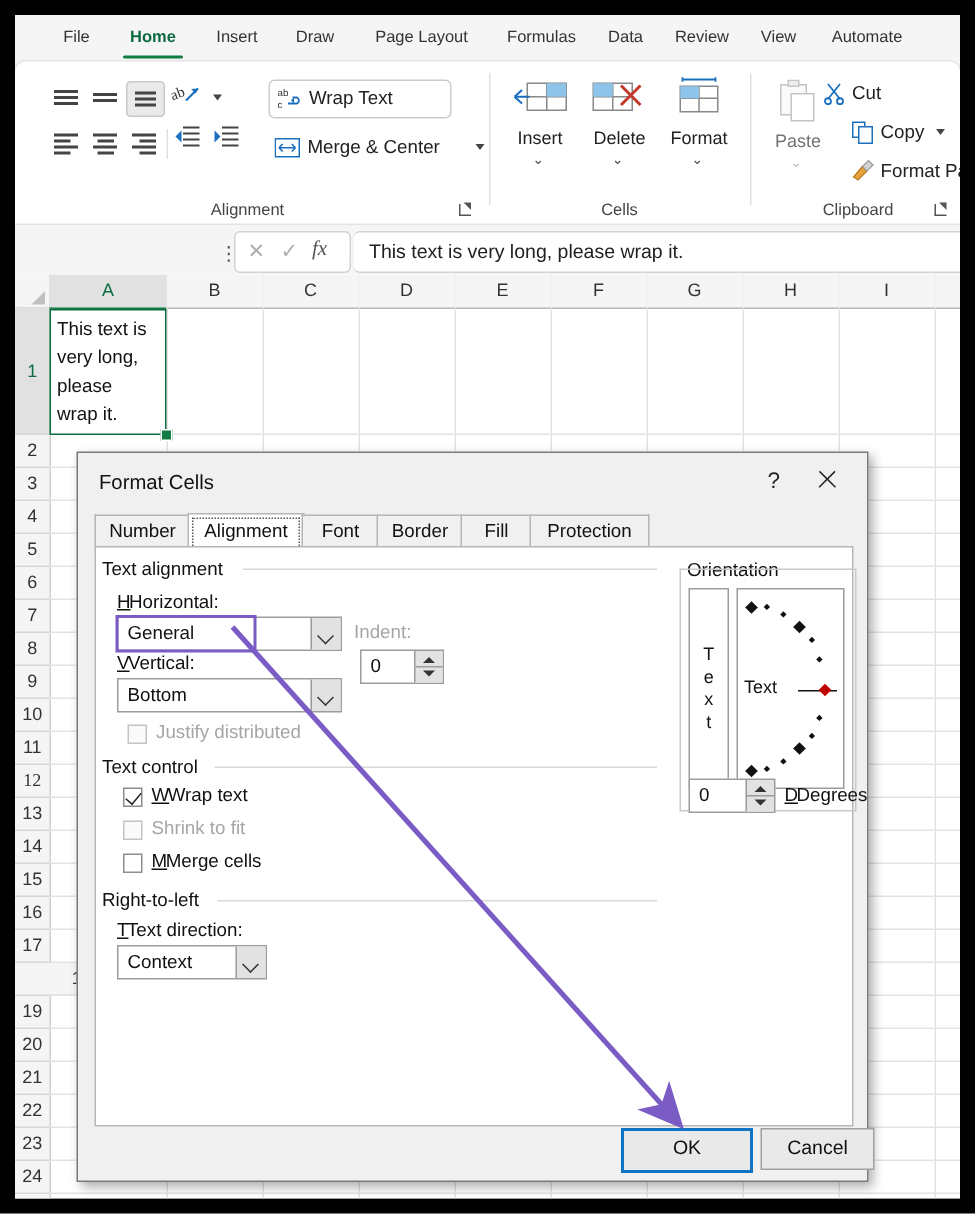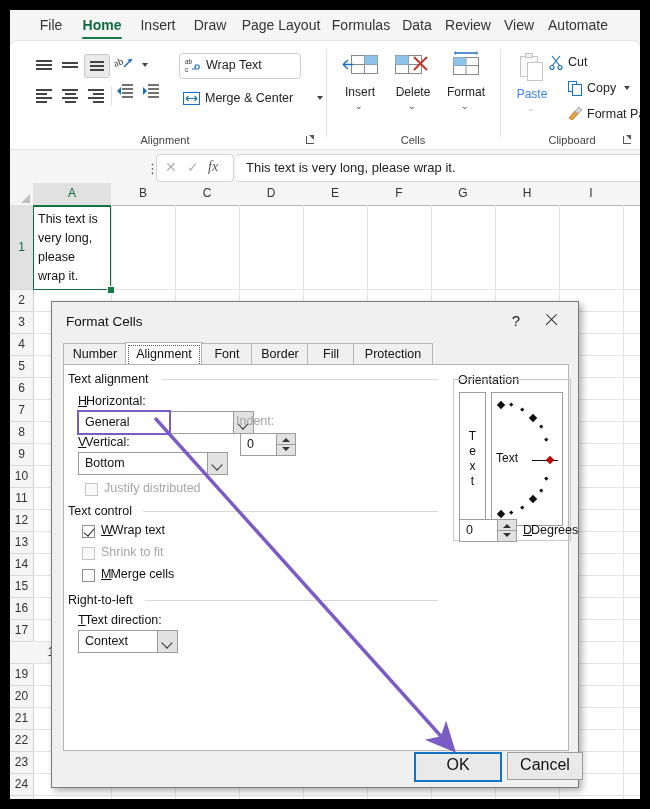--- a/index.html
+++ b/index.html
@@ -16,21 +16,21 @@
     background:#f5f5f5;overflow:hidden;
   }
 
   
   .tabbar{
     position:absolute;left:0;top:0;width:630px;height:32px;
     background:#f5f5f5;
   }
   .tab{
     position:absolute;top:3px;height:26px;line-height:24px;
-    font-size:14px;color:#333;text-align:center;cursor:default;
+    font-size:11px;color:#333;text-align:center;cursor:default;
     white-space:nowrap;
   }
   .tab.active{color:#0e6b41;font-weight:bold;}
   .tab.active:after{
     content:"";position:absolute;left:6px;right:6px;bottom:0;height:2.5px;
     background:#107c41;border-radius:2px;
   }
 
   
   .ribbon{
@@ -214,21 +214,21 @@
   
   .hl-rect{
     position:absolute;left:67px;top:400px;width:94px;height:25px;
     border:2.4px solid #7b5bc4;box-sizing:border-box;
   }
   svg.anno{position:absolute;left:0;top:0;width:650px;height:809px;pointer-events:none;}
 
   
   .dbtn{
     position:absolute;height:26px;line-height:24px;text-align:center;
-    background:#e9e9e9;border:1px solid #a0a0a0;font-size:16px;color:#111;cursor:default;
+    background:#e9e9e9;border:1px solid #a0a0a0;font-size:13px;color:#111;cursor:default;
   }
   .dbtn.focus{border:2px solid #1173c4;line-height:22px;}
 </style>
 </head>
 <body>
 
 <div class="app">
 
   <div class="tabbar">
     <div class="tab" style="left:22px;width:38px;"><span>File</span></div>
@@ -367,21 +367,21 @@
     </div>
     <div class="grp-label" style="left:325px;width:156px;">Cells</div>
     <div class="grp-sep" style="left:490px;"></div>
 
     <div class="bigbtn" style="left:497px;top:12px;">
       <svg style="position:absolute;left:10px;top:0;" width="30" height="30" viewBox="0 0 30 30">
         <rect x="3.5" y="3.5" width="17" height="20" fill="#fafafa" stroke="#c4c4c4"></rect>
         <rect x="8.5" y="0.5" width="7" height="4" fill="#eee" stroke="#c4c4c4"></rect>
         <rect x="10.5" y="9.5" width="15" height="18" fill="#fff" stroke="#c4c4c4"></rect>
       </svg>
-      <span class="cap" style="color:#3b82f6;">Paste</span>
+      <span class="cap" style="color:#737373;">Paste</span>
       <span class="chev" style="position:absolute;left:20px;top:50px;color:#bbb;">⌄</span>
     </div>
 
     <div class="rbtn plain" style="left:536px;top:10px;padding-left:22px;">
       <svg style="position:absolute;left:2px;top:3px;" width="16" height="16" viewBox="0 0 16 16">
         <path d="M4 2 L12 12 M12 2 L4 12" stroke="#1b6fbf" stroke-width="1.2" fill="none"></path>
         <circle cx="4" cy="13.5" r="2" fill="none" stroke="#1b6fbf" stroke-width="1.2"></circle>
         <circle cx="12" cy="13.5" r="2" fill="none" stroke="#1b6fbf" stroke-width="1.2"></circle>
       </svg>
       <span>Cut</span>
@@ -436,21 +436,21 @@
         <div class="rowhead" style="top: 107px; height: 21px; line-height: 21px;">2</div>
         <div class="rowhead" style="top: 129px; height: 21px; line-height: 21px;">3</div>
         <div class="rowhead" style="top: 151px; height: 21px; line-height: 21px;">4</div>
         <div class="rowhead" style="top: 173px; height: 21px; line-height: 21px;">5</div>
         <div class="rowhead" style="top: 195px; height: 21px; line-height: 21px;">6</div>
         <div class="rowhead" style="top: 217px; height: 21px; line-height: 21px;">7</div>
         <div class="rowhead" style="top: 239px; height: 21px; line-height: 21px;">8</div>
         <div class="rowhead" style="top: 261px; height: 21px; line-height: 21px;">9</div>
         <div class="rowhead" style="top: 283px; height: 21px; line-height: 21px;">10</div>
         <div class="rowhead" style="top: 305px; height: 21px; line-height: 21px;">11</div>
-        <div class="rowhead" style="top: 327px; height: 21px; line-height: 21px;">12</div>
+        <div class="rowhead" style="top: 327px; height: 21px; line-height: 21px; font-family: Liberation Serif, serif;">12</div>
         <div class="rowhead" style="top: 349px; height: 21px; line-height: 21px;">13</div>
         <div class="rowhead" style="top: 371px; height: 21px; line-height: 21px;">14</div>
         <div class="rowhead" style="top: 393px; height: 21px; line-height: 21px;">15</div>
         <div class="rowhead" style="top: 415px; height: 21px; line-height: 21px;">16</div>
         <div class="rowhead" style="top: 437px; height: 21px; line-height: 21px;">17</div>
         <div class="rowhead" style="top: 459px; height: 21px; line-height: 21px; padding-left: 33px;">18</div>
         <div class="rowhead" style="top: 481px; height: 21px; line-height: 21px;">19</div>
         <div class="rowhead" style="top: 503px; height: 21px; line-height: 21px;">20</div>
         <div class="rowhead" style="top: 525px; height: 21px; line-height: 21px;">21</div>
         <div class="rowhead" style="top: 547px; height: 21px; line-height: 21px;">22</div>
@@ -521,21 +521,21 @@
 
     <div class="dbody"></div>
   </div>
 
   <div>
 
     <div class="grouplab" style="left:58px;top:362px;">Text alignment</div>
     <div class="hr" style="left:152px;top:369px;width:276px;"></div>
 
     <div class="flabel" style="left:68px;top:384px;"><span class="u">H</span><span style="margin-left:-1px;">Horizontal:</span></div>
-    <div class="combo" style="left:68px;top:401px;width:176px;">
+    <div class="combo" style="left:68px;top:401px;width:150px;">
       <span class="val">General</span>
       <span class="btn">
           <i class="cchev"></i>
         </span>
     </div>
 
     <div class="flabel" style="left:68px;top:425px;"><span class="u">V</span><span style="margin-left:-1px;">Vertical:</span></div>
     <div class="combo" style="left:68px;top:442px;width:150px;">
       <span class="val">Bottom</span>
       <span class="btn">

